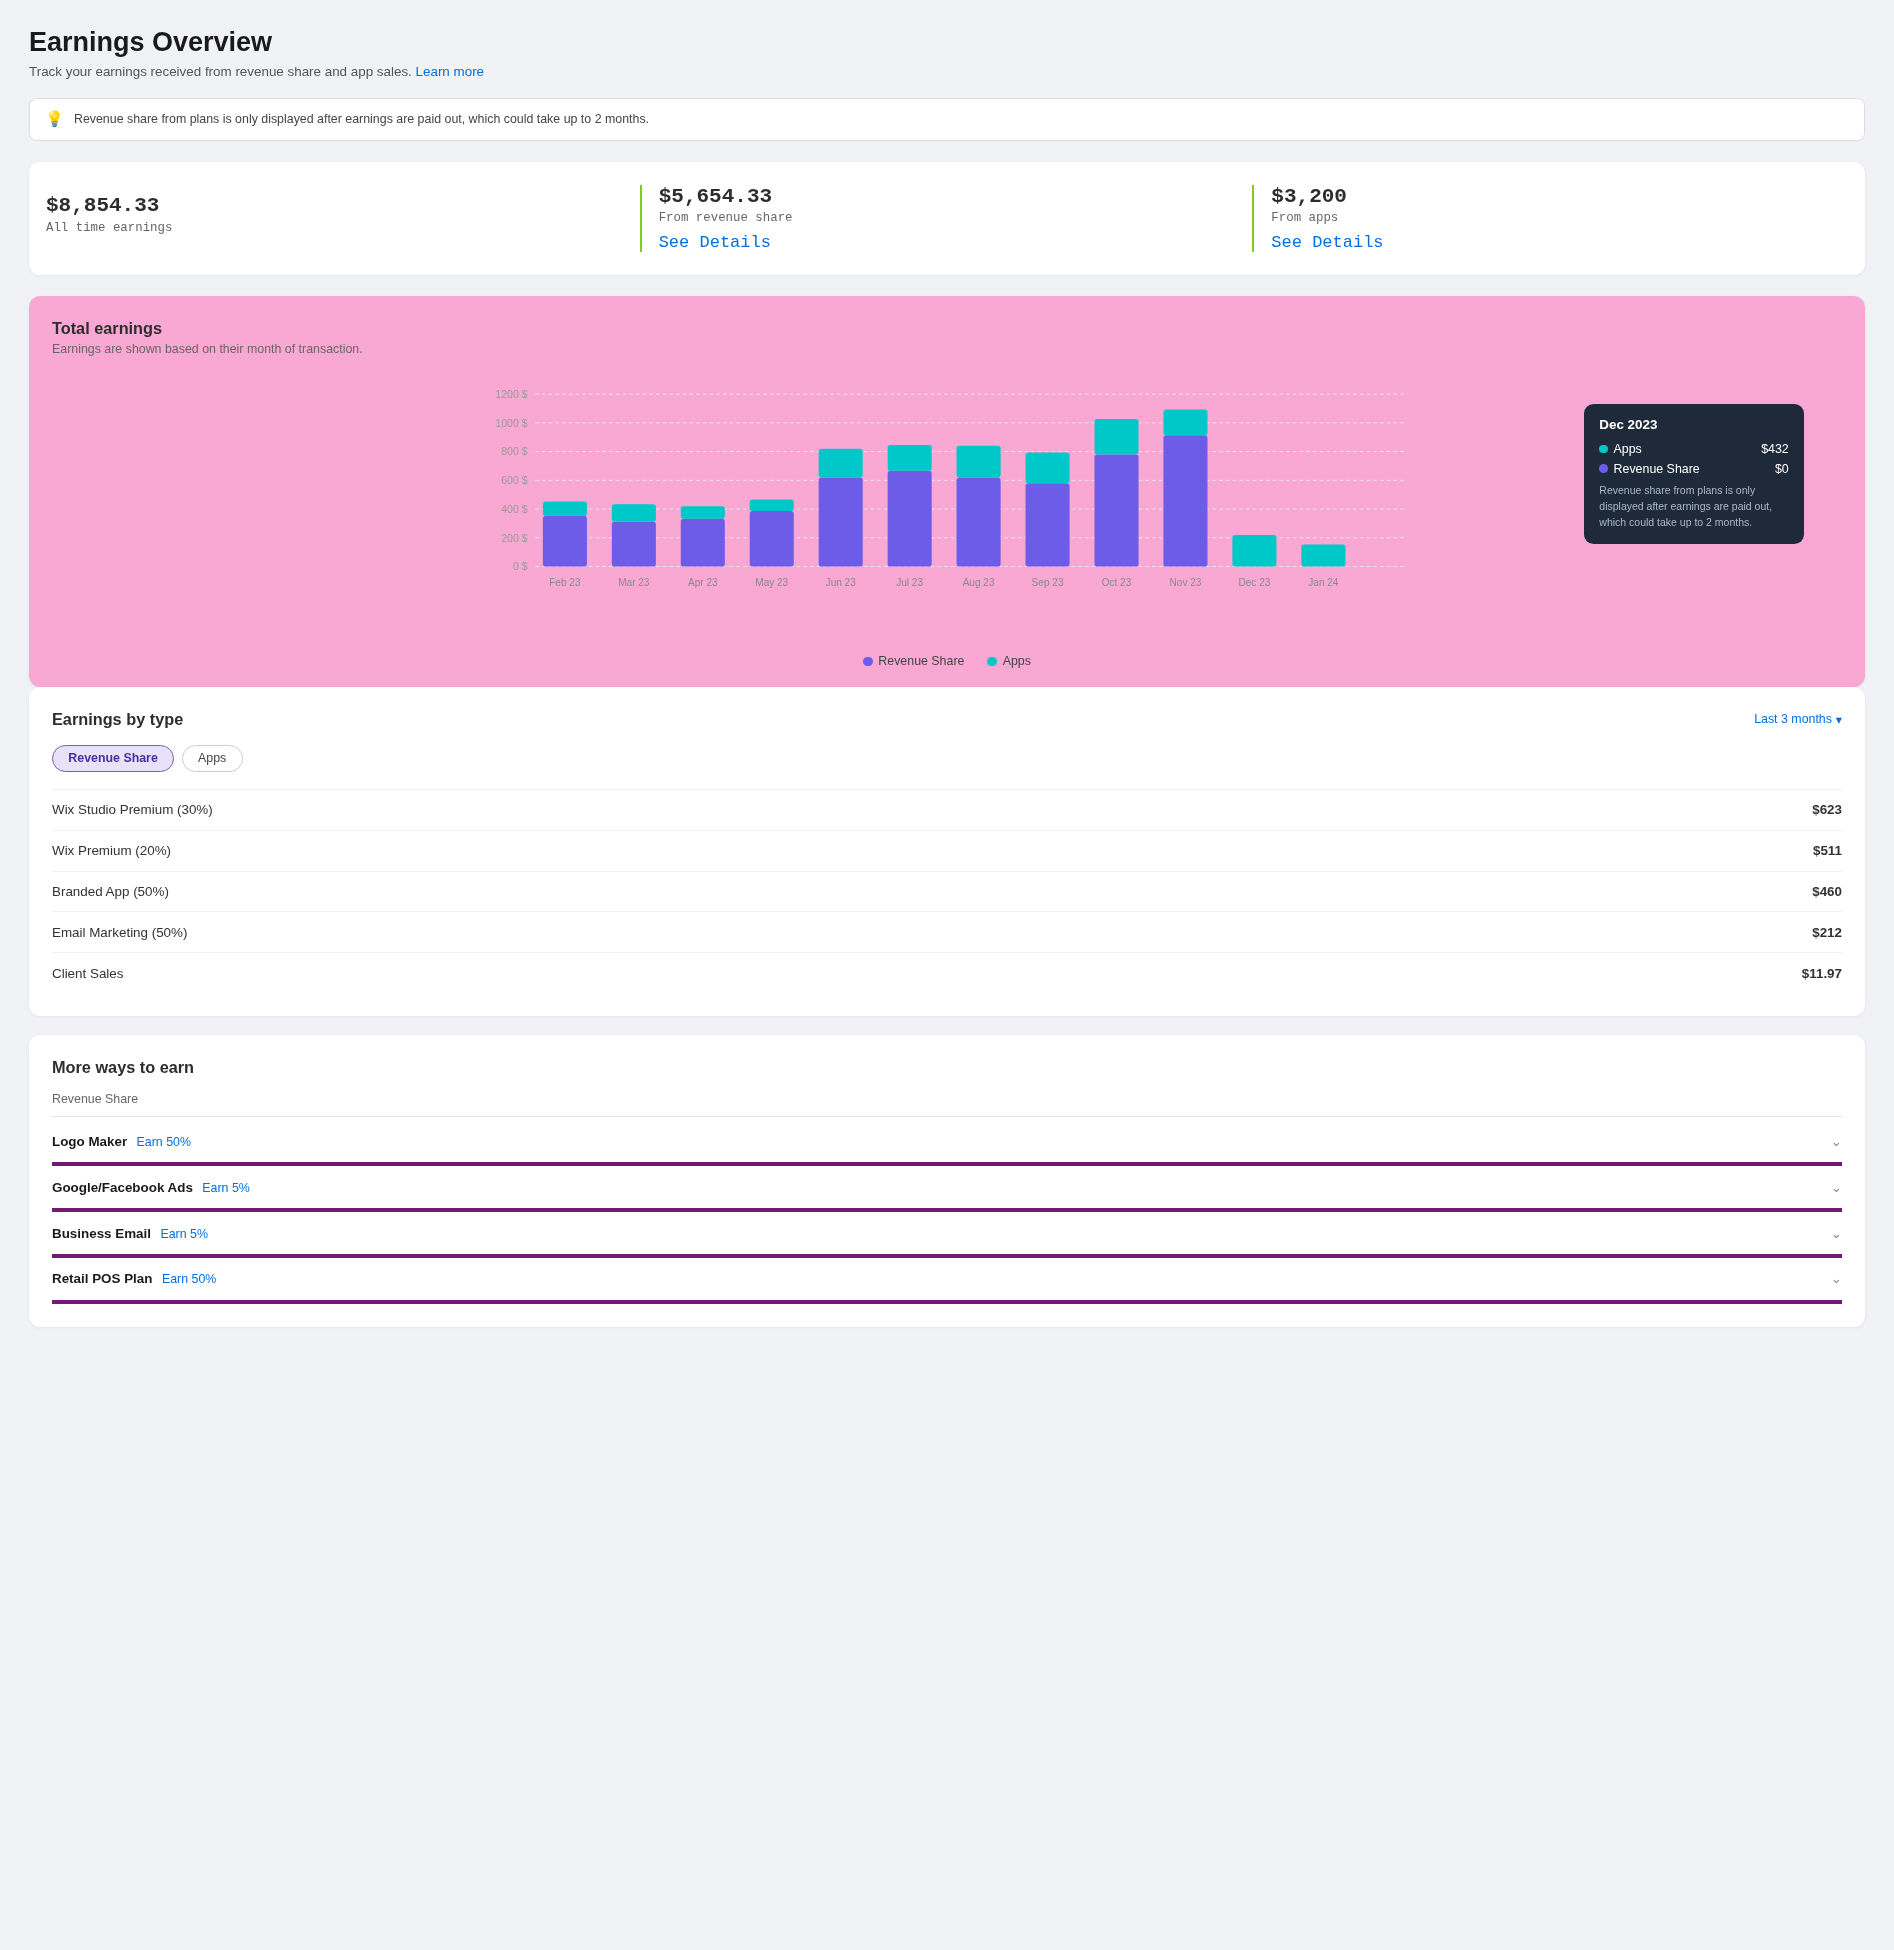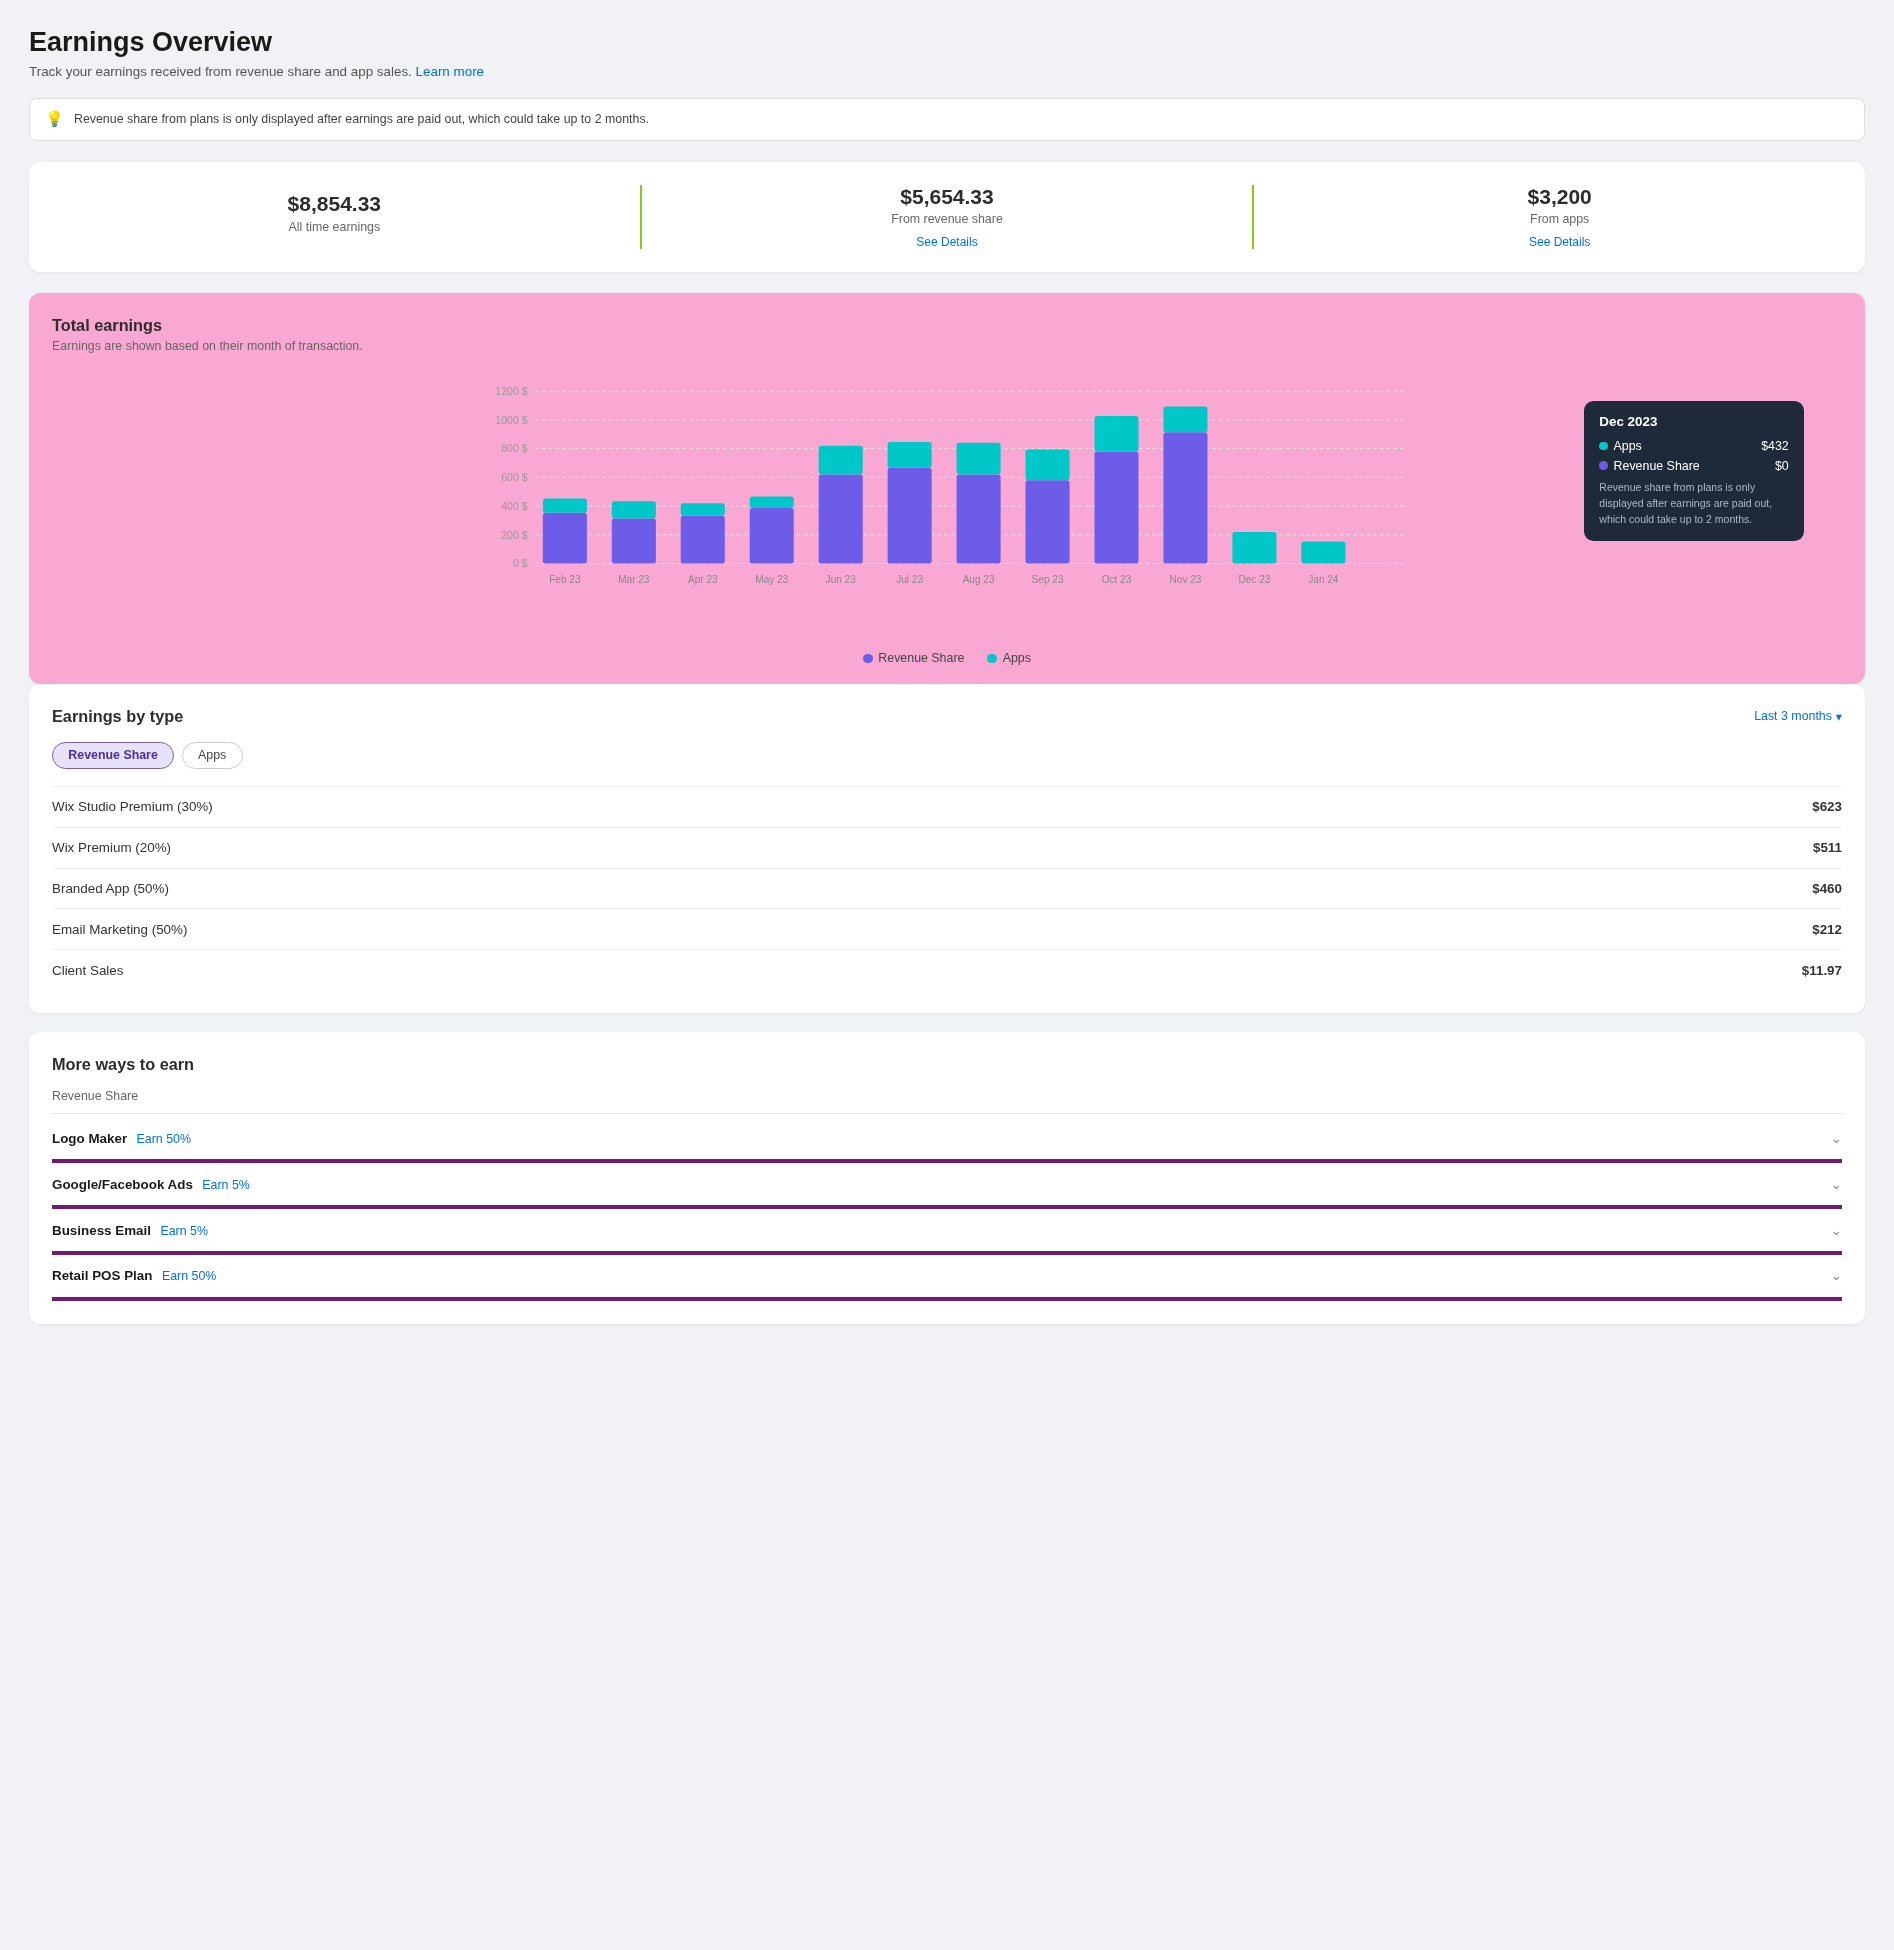--- a/index.html
+++ b/index.html
@@ -47,39 +47,39 @@
       background: #fff;
       border-radius: 11.5px;
       padding: 23px 0;
       display: flex;
       align-items: center;
       margin-bottom: 21px;
       box-shadow: 0 1px 3.8px rgba(0,0,0,0.06);
     }
     .summary-item {
       flex: 1;
-      text-align: center;
       padding: 0 17px;
+      font-family: Liberation Mono, monospace;
     }
     .summary-item + .summary-item {
       border-left: 2px solid #84cc16;
     }
     .summary-amount {
       font-size: 21px;
       font-weight: 700;
       margin-bottom: 3.8px;
     }
     .summary-label {
       font-size: 12.4px;
       color: #666;
       margin-bottom: 7.6px;
     }
     .see-details {
       color: #0070e0;
-      font-size: 12px;
+      font-size: 17px;
       cursor: pointer;
       text-decoration: none;
       display: inline-block;
     }
     .chart-card {
       background: #f9a8d4;
       border-radius: 11.5px;
       padding: 23px 23px 19px;
       box-shadow: 0 1px 3.8px rgba(0,0,0,0.06);
     }

